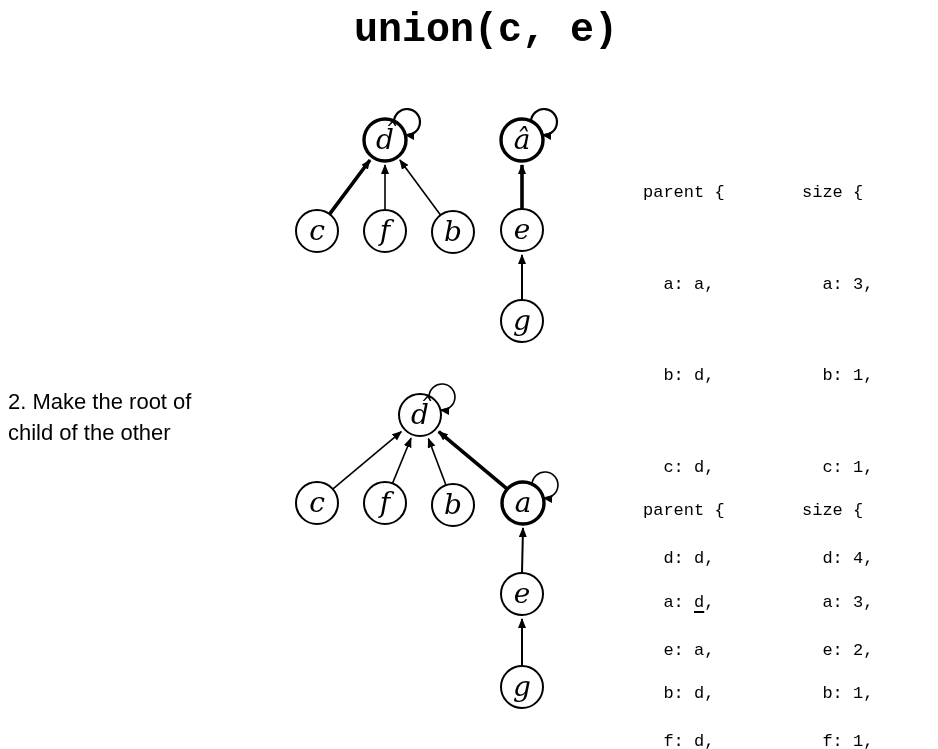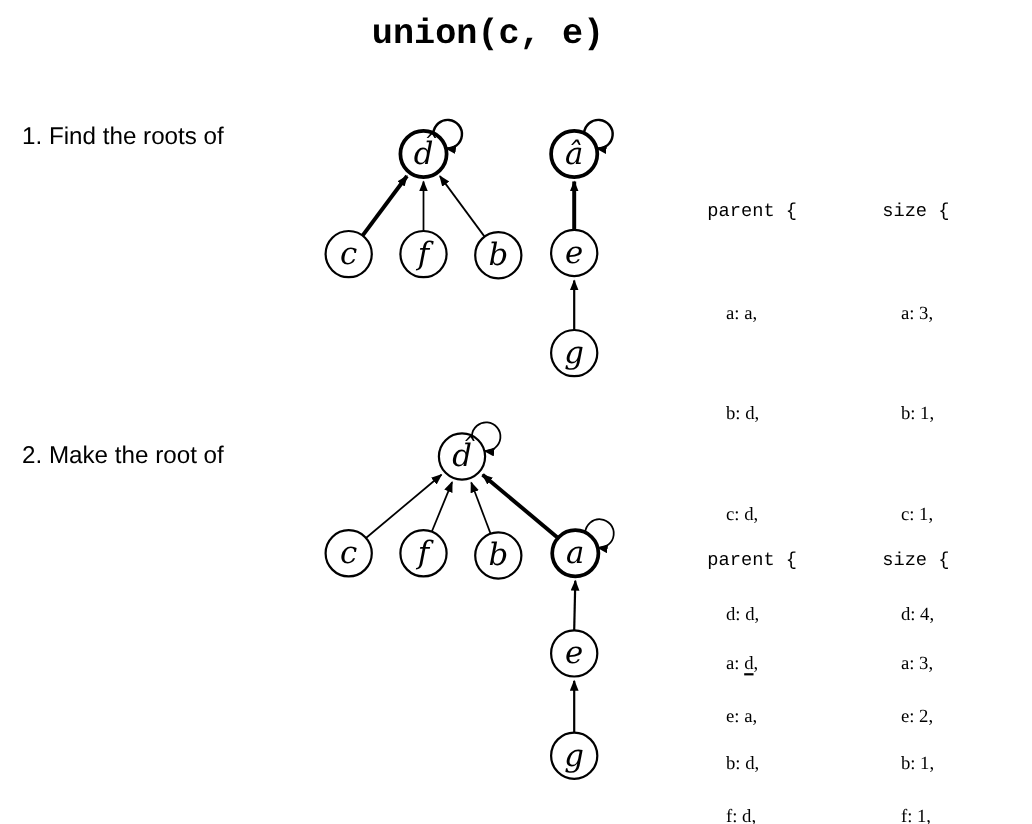--- a/index.html
+++ b/index.html
@@ -7,38 +7,38 @@
     position: relative;
     width: 938px;
     height: 749px;
     background: #ffffff;
     overflow: hidden;
     font-family: "Liberation Sans", sans-serif;
     color: #000;
   }
   .title {
     position: absolute;
-    left: 338px;
+    left: 354px;
     top: 11px;
     font-family: "Liberation Mono", monospace;
     font-weight: bold;
-    font-size: 32px;
+    font-size: 40px;
     line-height: 40px;
     white-space: pre;
     letter-spacing: 0;
   }
   .step-text {
     position: absolute;
     font-family: "Liberation Sans", sans-serif;
     font-size: 22px;
     line-height: 31px;
     color: #000;
   }
   #step1-text { left: 20px; top: 108px; width: 270px; }
-  #step2-text { left: 20px; top: 386px; width: 270px; margin-top: 12px; }
+  #step2-text { left: 8px; top: 386px; width: 270px; }
   svg.tree { position: absolute; overflow: visible; }
   #tree1 { left: 280px; top: 95px; }
   #tree2 { left: 280px; top: 375px; }
   svg.tree .node-circle { fill: #ffffff; stroke: #000; stroke-width: 2; }
   svg.tree .node-circle.bold { stroke-width: 3.4; }
   svg.tree .node-label {
     font-family: "DejaVu Serif", serif;
     font-style: italic;
     font-size: 28px;
     fill: #000;
@@ -51,44 +51,44 @@
   svg.tree path.loop.lp1 { stroke-width: 2.2; }
   svg.tree path.loop.lp2 { stroke-width: 1.6; }
   .code {
     position: absolute;
     font-family: "Liberation Mono", monospace;
     font-size: 17px;
     line-height: 30.5px;
     white-space: pre;
     color: #000;
   }
-  .code .ind { padding-left: 2ch; font-family: Liberation Serif, serif; }
+  .code .ind { padding-left: 2ch; }
   .code .u {
     text-decoration: underline;
     text-decoration-thickness: 1.5px;
     text-underline-offset: 4px;
   }
   #map1-parent { left: 643px; top: 117px; }
   #map1-size   { left: 802px; top: 117px; }
   #map2-parent { left: 643px; top: 435px; }
   #map2-size   { left: 802px; top: 435px; }
 </style>
 </head>
 <body>
 
 <div class="page">
 
   <div class="title">union(c, e)</div>
 
   <div class="step-text" id="step1-text">
-    <div>1. Find the roots of</div>
   </div>
 
   <div class="step-text" id="step2-text">
     <div>2. Make the root of</div>
+    <div>child of the other</div>
   </div>
 
   <svg class="tree" id="tree1" width="320" height="270" viewBox="0 0 320 270">
     <defs>
       <marker id="arr1" markerWidth="12" markerHeight="10" refX="9" refY="4" orient="auto" markerUnits="userSpaceOnUse">
         <path d="M0,0 L10,4 L0,8 Z" fill="#000"></path>
       </marker>
     </defs>
 
     <path class="loop lp1" d="M 114 26 A 13 13 0 1 1 125.4 39.9" marker-end="url(#arr1)"></path>

